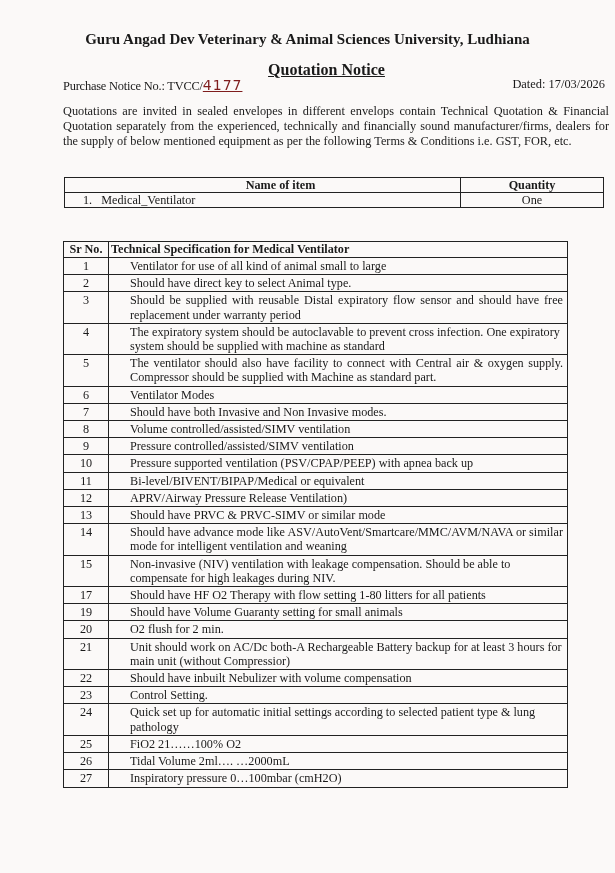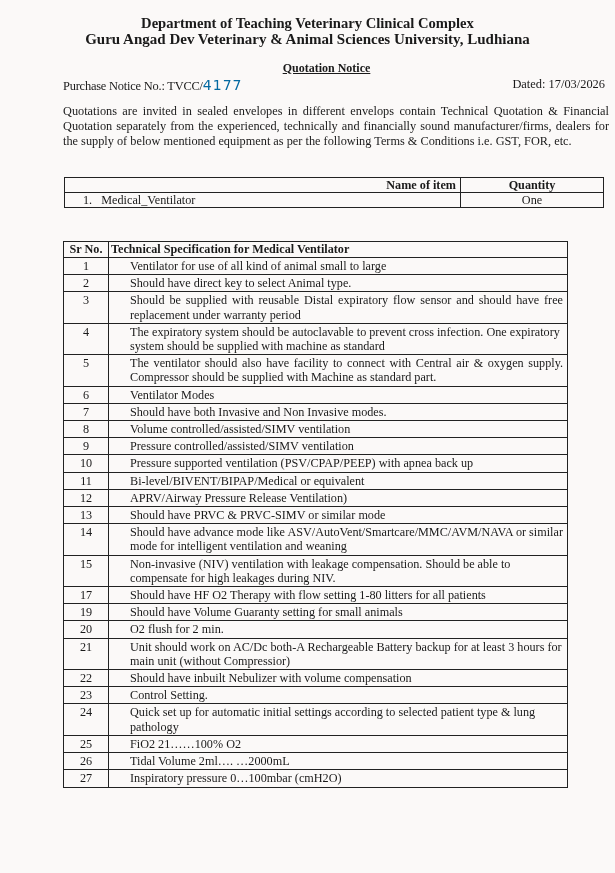--- a/index.html
+++ b/index.html
@@ -8,46 +8,45 @@
       background: #fbf9f8;
       font-family: "Liberation Serif", serif;
       color: #1a1a1a;
       position: relative;
     }
     .page { position: absolute; left: 0; top: 0; width: 615px; height: 873px; }
     .hdr { position: absolute; left: 0; width: 615px; text-align: center; font-weight: bold; }
     .hdr1 { top: 15px; font-size: 14.6px; }
     .hdr2 { top: 31px; font-size: 15px; }
     .title { position: absolute; top: 61px; left: 0; width: 615px; text-align: center;
-      font-weight: bold; font-size: 12px; }
+      font-weight: bold; font-size: 16px; }
     .title span { text-decoration: underline; margin-left: 38px; }
     .pn { position: absolute; top: 77px; left: 63px; font-size: 12.4px; letter-spacing: -0.2px; }
-    .pn .hand { font-family: "DejaVu Sans", sans-serif; font-size: 14px; font-weight: normal; letter-spacing: 1px; color: #0369a1; }
+    .pn .hand { font-family: "DejaVu Sans", sans-serif; font-size: 14px; font-weight: normal; letter-spacing: 1px; color: #7f1d1d; text-decoration: underline; }
     .dated { position: absolute; top: 77px; right: 10px; font-size: 12.4px; }
     .intro { position: absolute; top: 104px; left: 63px; width: 546px; font-size: 12.3px; line-height: 14.8px; text-align: justify; }
     table { border-collapse: collapse; position: absolute; font-size: 12.2px; }
     td, th { border: 1.4px solid #222; padding: 0 4px; vertical-align: top; }
     .items { left: 64px; top: 177px; width: 540px; }
     .items th { font-weight: bold; height: 14px; line-height: 14px; }
-    .items th.name { text-align: right; padding-left: 40px; }
+    .items th.name { text-align: center; padding-left: 40px; }
     .items td { height: 14px; line-height: 14px; }
     .items td.qty, .items th.qty { text-align: center; width: 134px; }
     .spec { left: 63px; top: 241px; width: 505px; }
     .spec th { font-weight: bold; text-align: left; height: 15px; line-height: 15px; padding: 0 2px; }
     .spec th.sr { text-align: center; width: 40px; }
     .spec td { line-height: 14.2px; padding-top: 1px; padding-bottom: 1px; }
     .spec td.sr { text-align: center; width: 40px; padding: 1px 2px; }
     .spec td.desc { padding-left: 21px; }
     .spec td.just { text-align: justify; margin-top: 8px; }
   </style>
 </head>
 <body>
 
 <div class="page">
-  <div class="hdr hdr1">Department of Teaching Veterinary Clinical Complex</div>
   <div class="hdr hdr2">Guru Angad Dev Veterinary &amp; Animal Sciences University, Ludhiana</div>
 
   <div class="title"><span>Quotation Notice</span></div>
 
   <div class="pn">
     <span>Purchase Notice No.: TVCC/</span><span class="hand">4177</span>
   </div>
   <div class="dated">Dated: 17/03/2026</div>
 
   <div class="intro">Quotations are invited in sealed envelopes in different envelops contain Technical Quotation &amp; Financial Quotation separately from the experienced, technically and financially sound manufacturer/firms, dealers for the supply of below mentioned equipment as per the following Terms &amp; Conditions i.e. GST, FOR, etc.</div>

